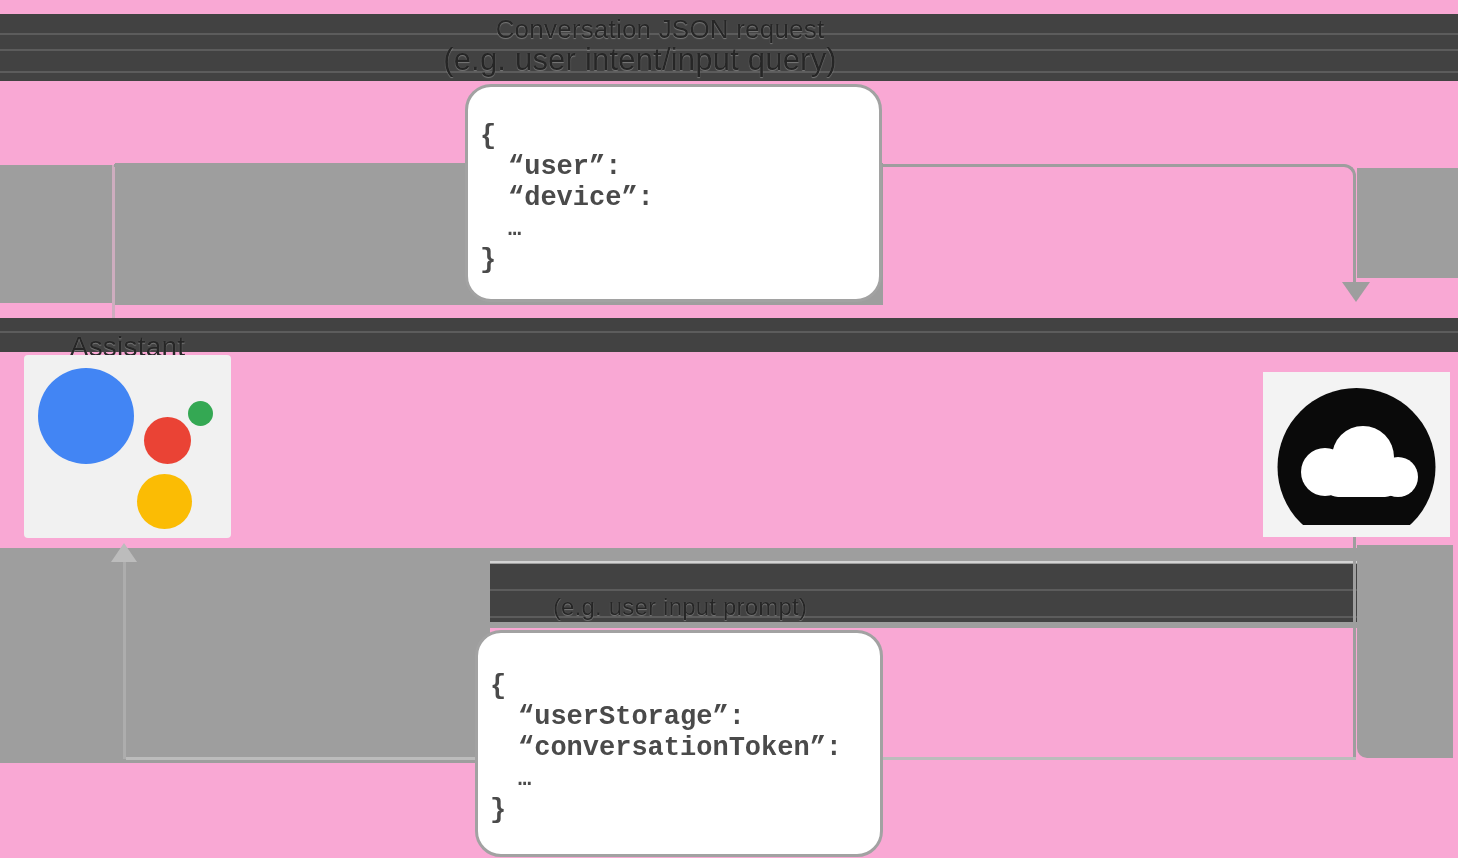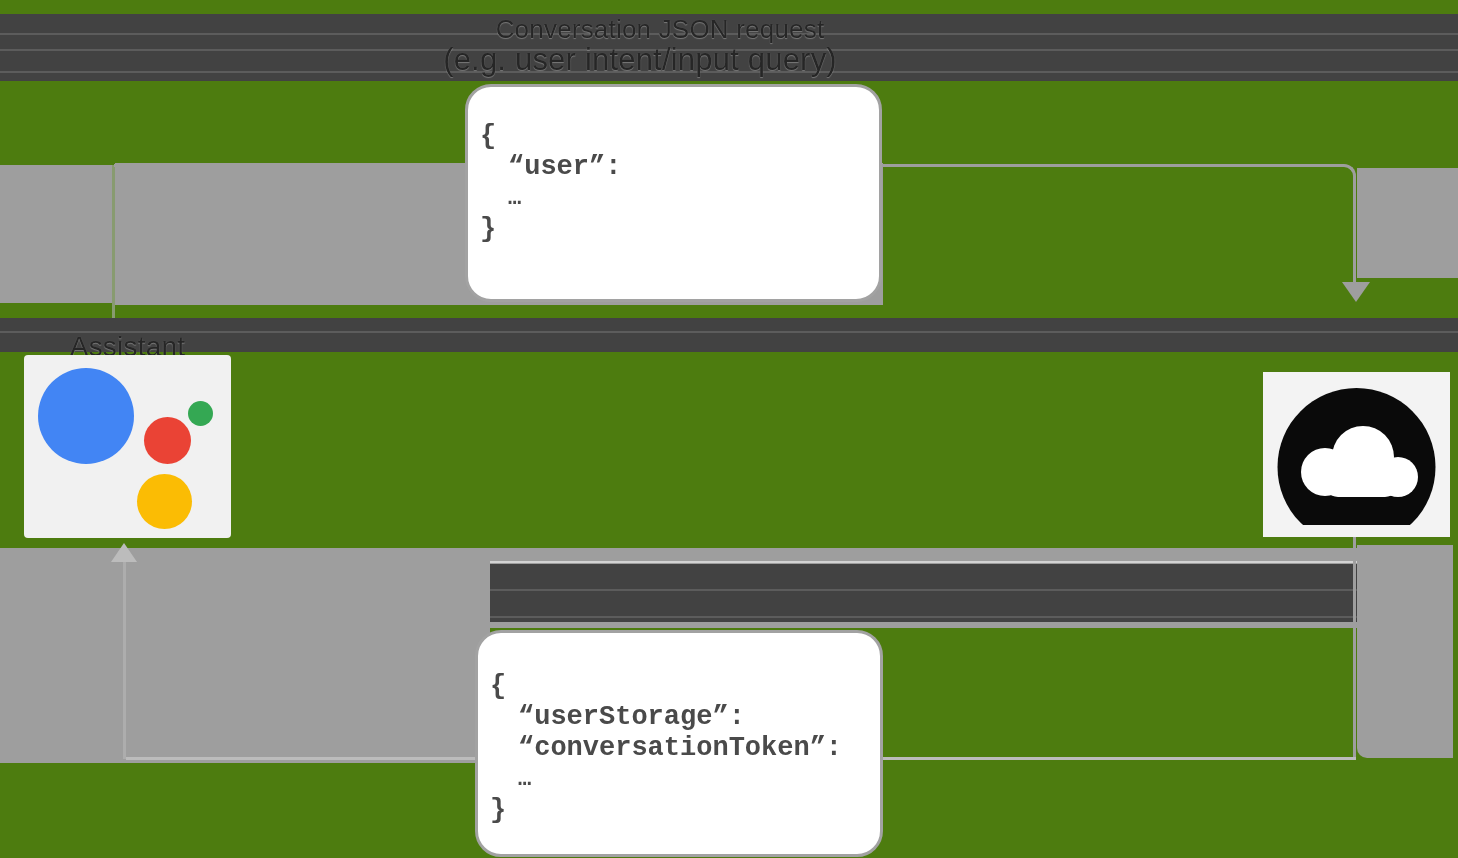--- a/index.html
+++ b/index.html
@@ -1,17 +1,17 @@
 <!DOCTYPE html>
 <html><head>
 <meta charset="utf-8">
 <style>
   html,body{margin:0;padding:0;background:#000;}
   #canvas{
-    position:relative;width:1458px;height:858px;background:#4d7c0f;
+    position:relative;width:1458px;height:858px;background:#f9a8d4;
     overflow:hidden;font-family:"Liberation Sans",sans-serif;
   }
   .abs{position:absolute;}
   
   .fill{position:absolute;background:#9e9e9e;}
   
   .band{position:absolute;background:#424242;}
   .stripe{position:absolute;background:#8a8a8a;opacity:.38;height:2px;}
   
   .band-text{
@@ -61,20 +61,21 @@
   <div class="fill" style="left:115px;top:163px;width:768px;height:142px;"></div>
   <div class="fill" style="left:1357px;top:168px;width:101px;height:110px;"></div>
 
   <div class="arrow-line" style="left:112px;top:165px;width:3px;height:153px;background:#b0b0b0;opacity:.6;"></div>
   <div class="arrow-line" style="left:114px;top:164px;width:1242px;height:120px;border-top:3px solid #9e9e9e;border-right:3px solid #9e9e9e;border-top-right-radius:12px;box-sizing:border-box;"></div>
   <div class="head-down" style="left:1342px;top:282px;"></div>
 
   <div class="code-card req" style="left:465px;top:84px;width:417px;height:218px;">
     <div class="code-line">{</div>
     <div class="code-line ind">“user”:</div>
+    <div class="code-line ind">“device”:</div>
     <div class="code-line ind dots">…</div>
     <div class="code-line">}</div>
   </div>
 
   <div class="band" style="left:0;top:318px;width:1458px;height:34px;"></div>
   <div class="stripe" style="left:0;top:331px;width:1458px;"></div>
   <div class="band-text node-label" style="left:25px;top:330px;width:205px;">Assistant</div>
 
   <div class="a-tile">
     <div class="dot" style="left:14px;top:13px;width:96px;height:96px;background:#4285f4;"></div>
@@ -96,20 +97,21 @@
 
   <div class="fill" style="left:0;top:548px;width:490px;height:215px;"></div>
   <div class="fill" style="left:490px;top:548px;width:867px;height:17px;"></div>
   <div class="fill" style="left:490px;top:622px;width:867px;height:6px;"></div>
   <div class="fill" style="left:1357px;top:545px;width:96px;height:213px;border-bottom-left-radius:10px;"></div>
 
   <div class="abs" style="left:490px;top:561px;width:867px;height:2px;background:#dcdcdc;opacity:.85;"></div>
   <div class="band" style="left:490px;top:564px;width:867px;height:58px;"></div>
   <div class="stripe" style="left:490px;top:589px;width:867px;"></div>
   <div class="stripe" style="left:490px;top:616px;width:867px;"></div>
+  <div class="band-text flow-sub" style="left:455px;top:593px;width:450px;font-size:24px;line-height:27px;">(e.g. user input prompt)</div>
 
   <div class="arrow-line" style="left:1353px;top:537px;width:3px;height:222px;background:#9e9e9e;"></div>
   <div class="arrow-line" style="left:126px;top:757px;width:1230px;height:3px;background:#bcbcbc;"></div>
   <div class="arrow-line" style="left:123px;top:560px;width:3px;height:199px;background:#b0b0b0;opacity:.8;"></div>
   <div class="head-up" style="left:111px;top:543px;"></div>
 
   <div class="code-card res" style="left:475px;top:630px;width:408px;height:227px;">
     <div class="code-line">{</div>
     <div class="code-line ind">“userStorage”:</div>
     <div class="code-line ind">“conversationToken”:</div>

